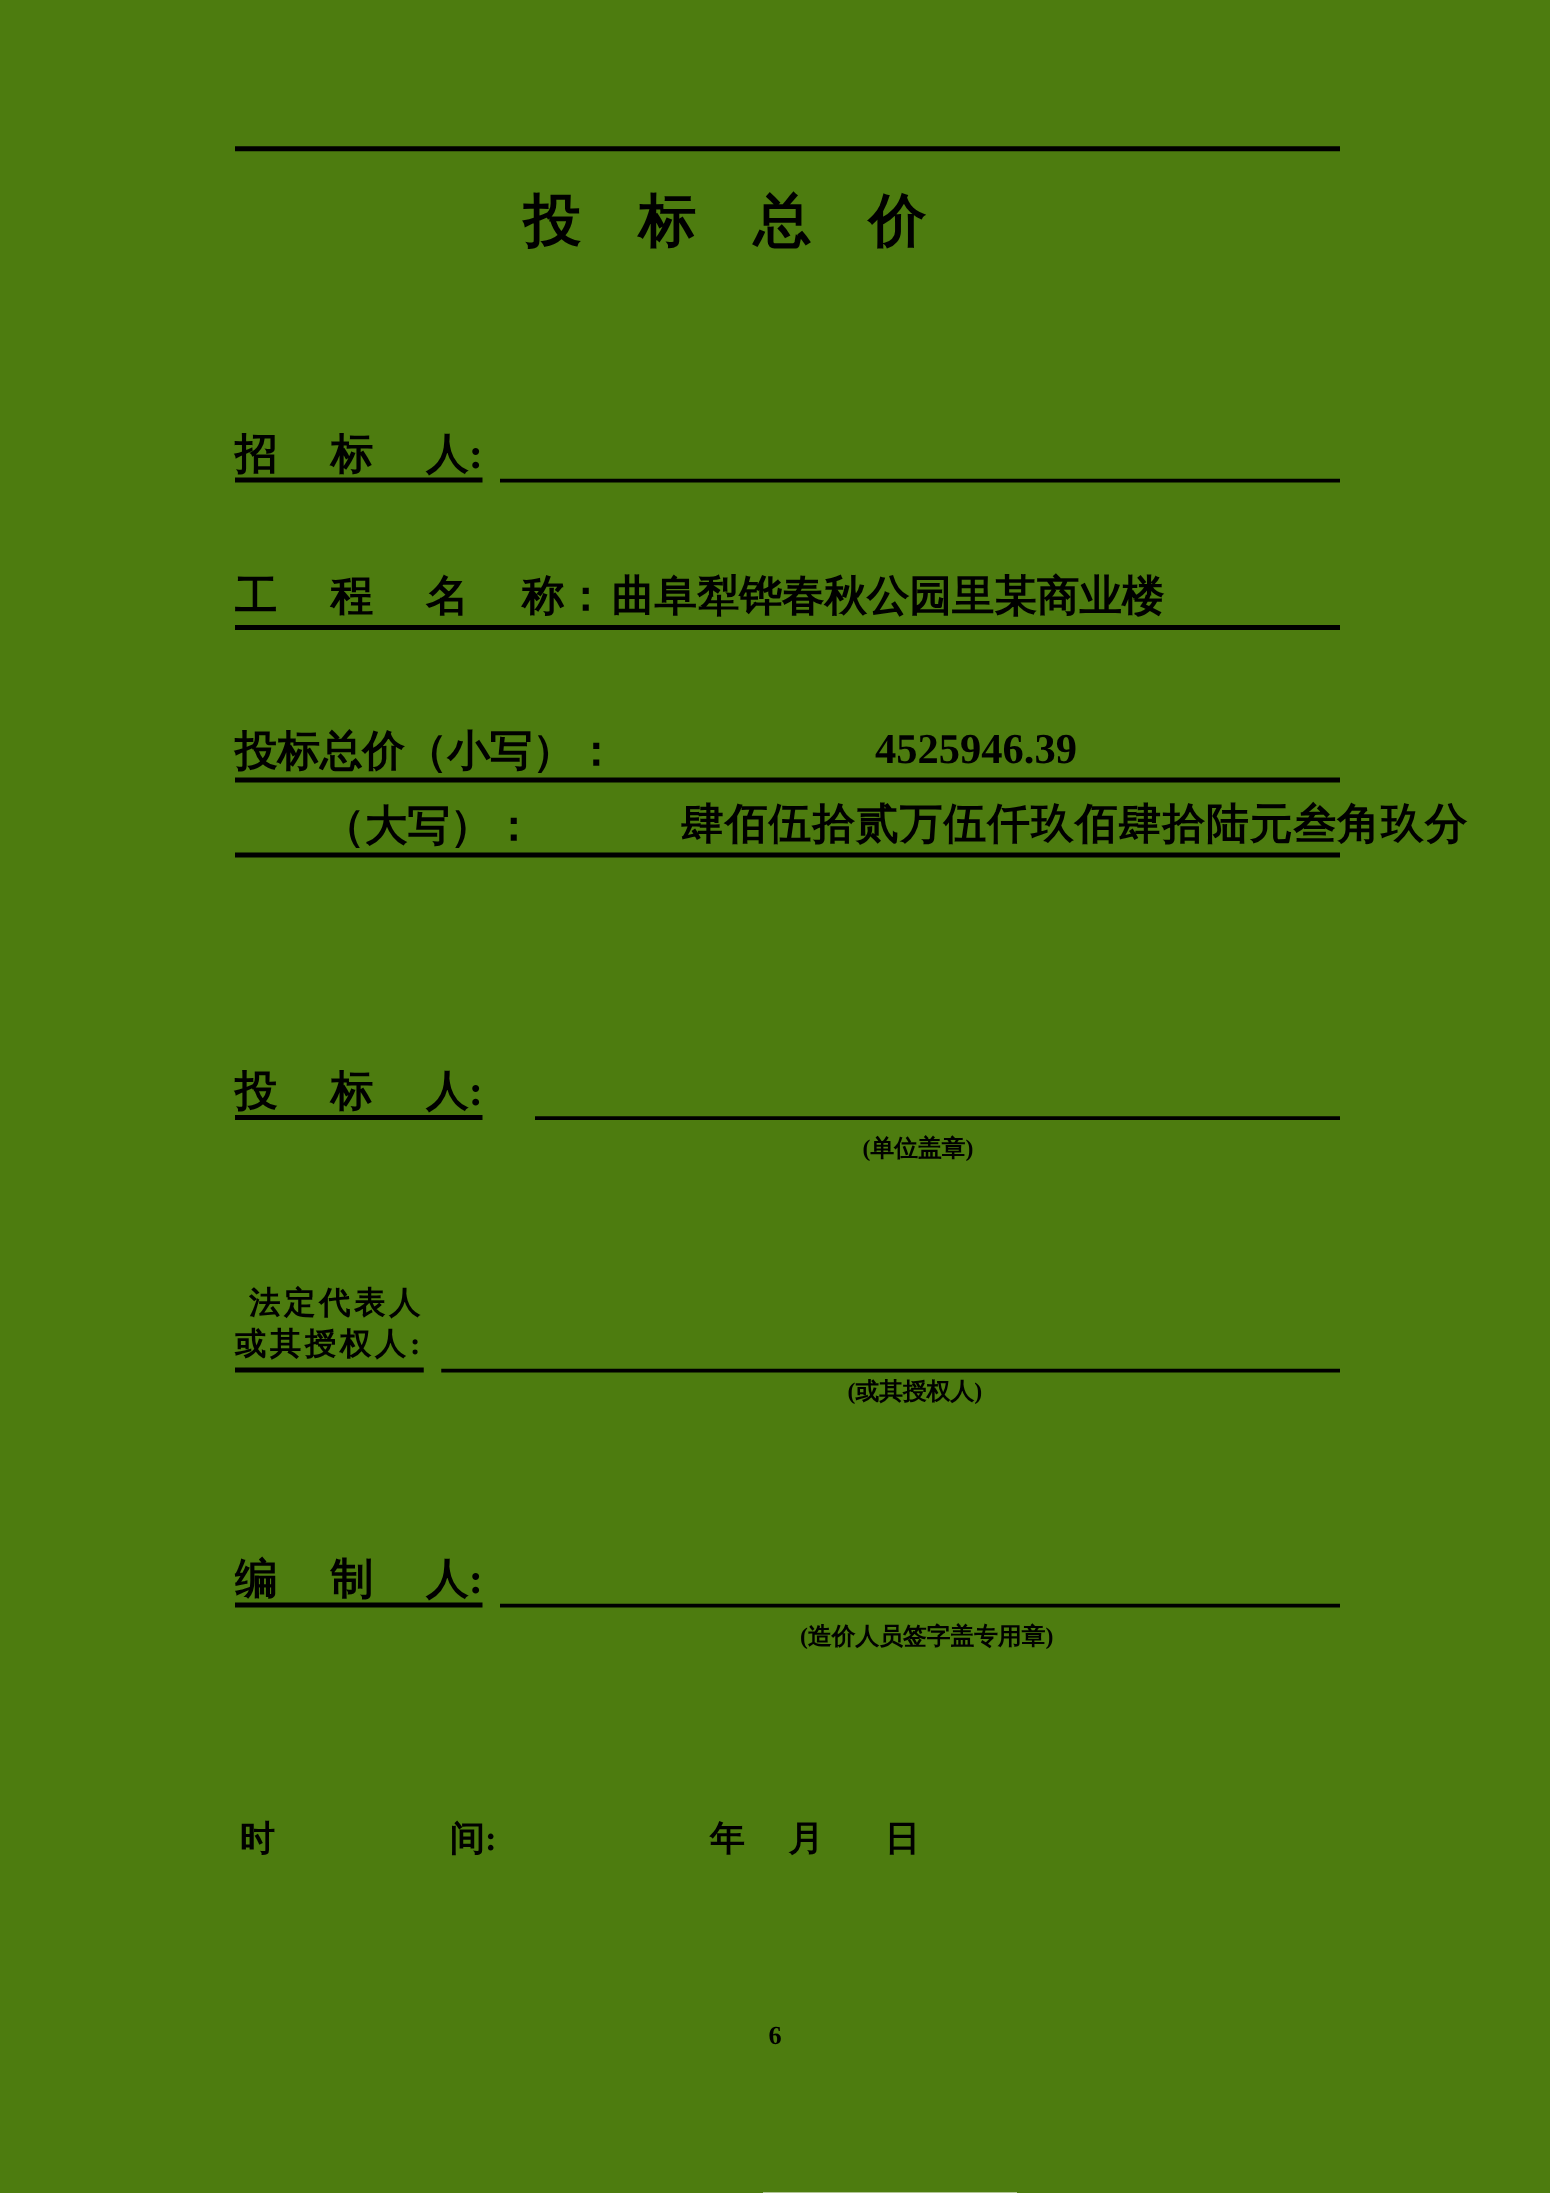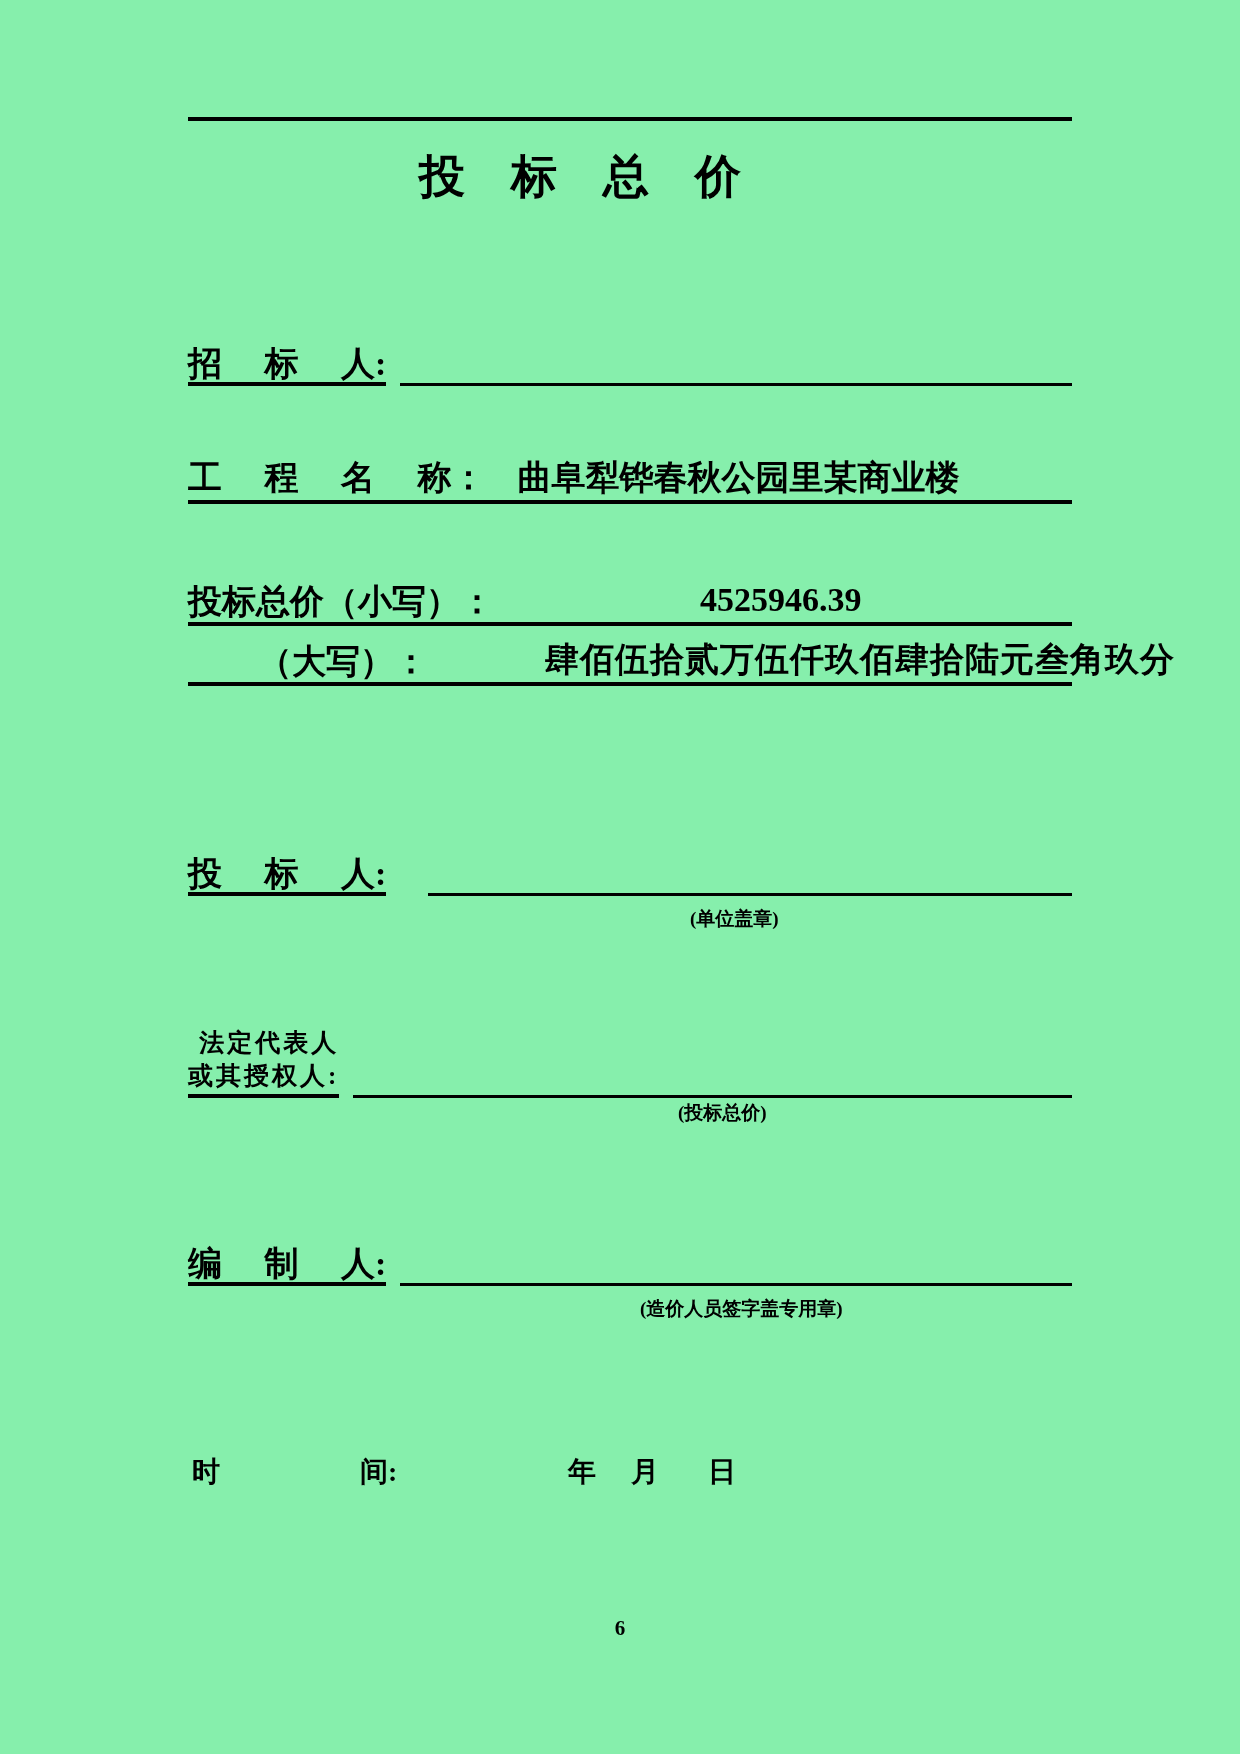--- a/index.html
+++ b/index.html
@@ -1,20 +1,20 @@
 <!DOCTYPE html>
 <html><head>
 <meta charset="utf-8">
 <style>
   html, body { margin: 0; padding: 0; background: #ffffff; }
   .page {
     position: relative;
     width: 1240px;
     height: 1754px;
-    background: #86efac;
+    background: #4d7c0f;
     color: #000000;
     font-family: "Liberation Serif", "DejaVu Serif", serif;
     font-weight: 700;
     overflow: hidden;
   }
   .top-rule {
     position: absolute;
     left: 188px;
     top: 117px;
     width: 884px;
@@ -88,21 +88,21 @@
 
   <h1 class="title">投    标    总    价</h1>
 
   <div class="row flexrow" style="top:348px;">
     <span class="lbl u">招     标     人:</span>
     <span class="fill"></span>
   </div>
 
   <div class="row fullline" style="top:462px; padding-bottom:6px;">
     <span class="lbl">工     程     名     称：</span>
-    <span class="val" style="margin-left:28px;">曲阜犁铧春秋公园里某商业楼</span>
+    <span class="val" style="">曲阜犁铧春秋公园里某商业楼</span>
   </div>
 
   <div class="row fullline" style="top:586px; height:36px;">
     <span class="lbl">投标总价（小写）：</span>
     <span class="val val-abs" style="left:512px;">4525946.39</span>
   </div>
 
   <div class="row fullline" style="top:646px; height:36px;">
     <span class="lbl" style="margin-left:70px;text-align:center;">（大写）：</span>
     <span class="val val-abs" style="left:357px; letter-spacing:1px;">肆佰伍拾贰万伍仟玖佰肆拾陆元叁角玖分</span>
@@ -114,21 +114,21 @@
   </div>
   <span class="note" style="left:690px; top:906px;">(单位盖章)</span>
 
   <div class="row flexrow" style="top:1026px;">
     <span class="legal-col">
       <div class="legal-line">法定代表人</div>
       <div class="legal-line">或其授权人:</div>
     </span>
     <span class="fill"></span>
   </div>
-  <span class="note" style="left:678px; top:1100px;">(投标总价)</span>
+  <span class="note" style="left:678px; top:1100px;">(或其授权人)</span>
 
   <div class="row flexrow" style="top:1248px;">
     <span class="lbl u">编     制     人:</span>
     <span class="fill"></span>
   </div>
   <span class="note" style="left:640px; top:1296px;">(造价人员签字盖专用章)</span>
 
   <div class="row time-row" style="top:1456px; left:192px;">
     <span class="lbl">时                    间:</span>
     <span class="val val-abs" style="left:376px; bottom:0;">年     月       日</span>

